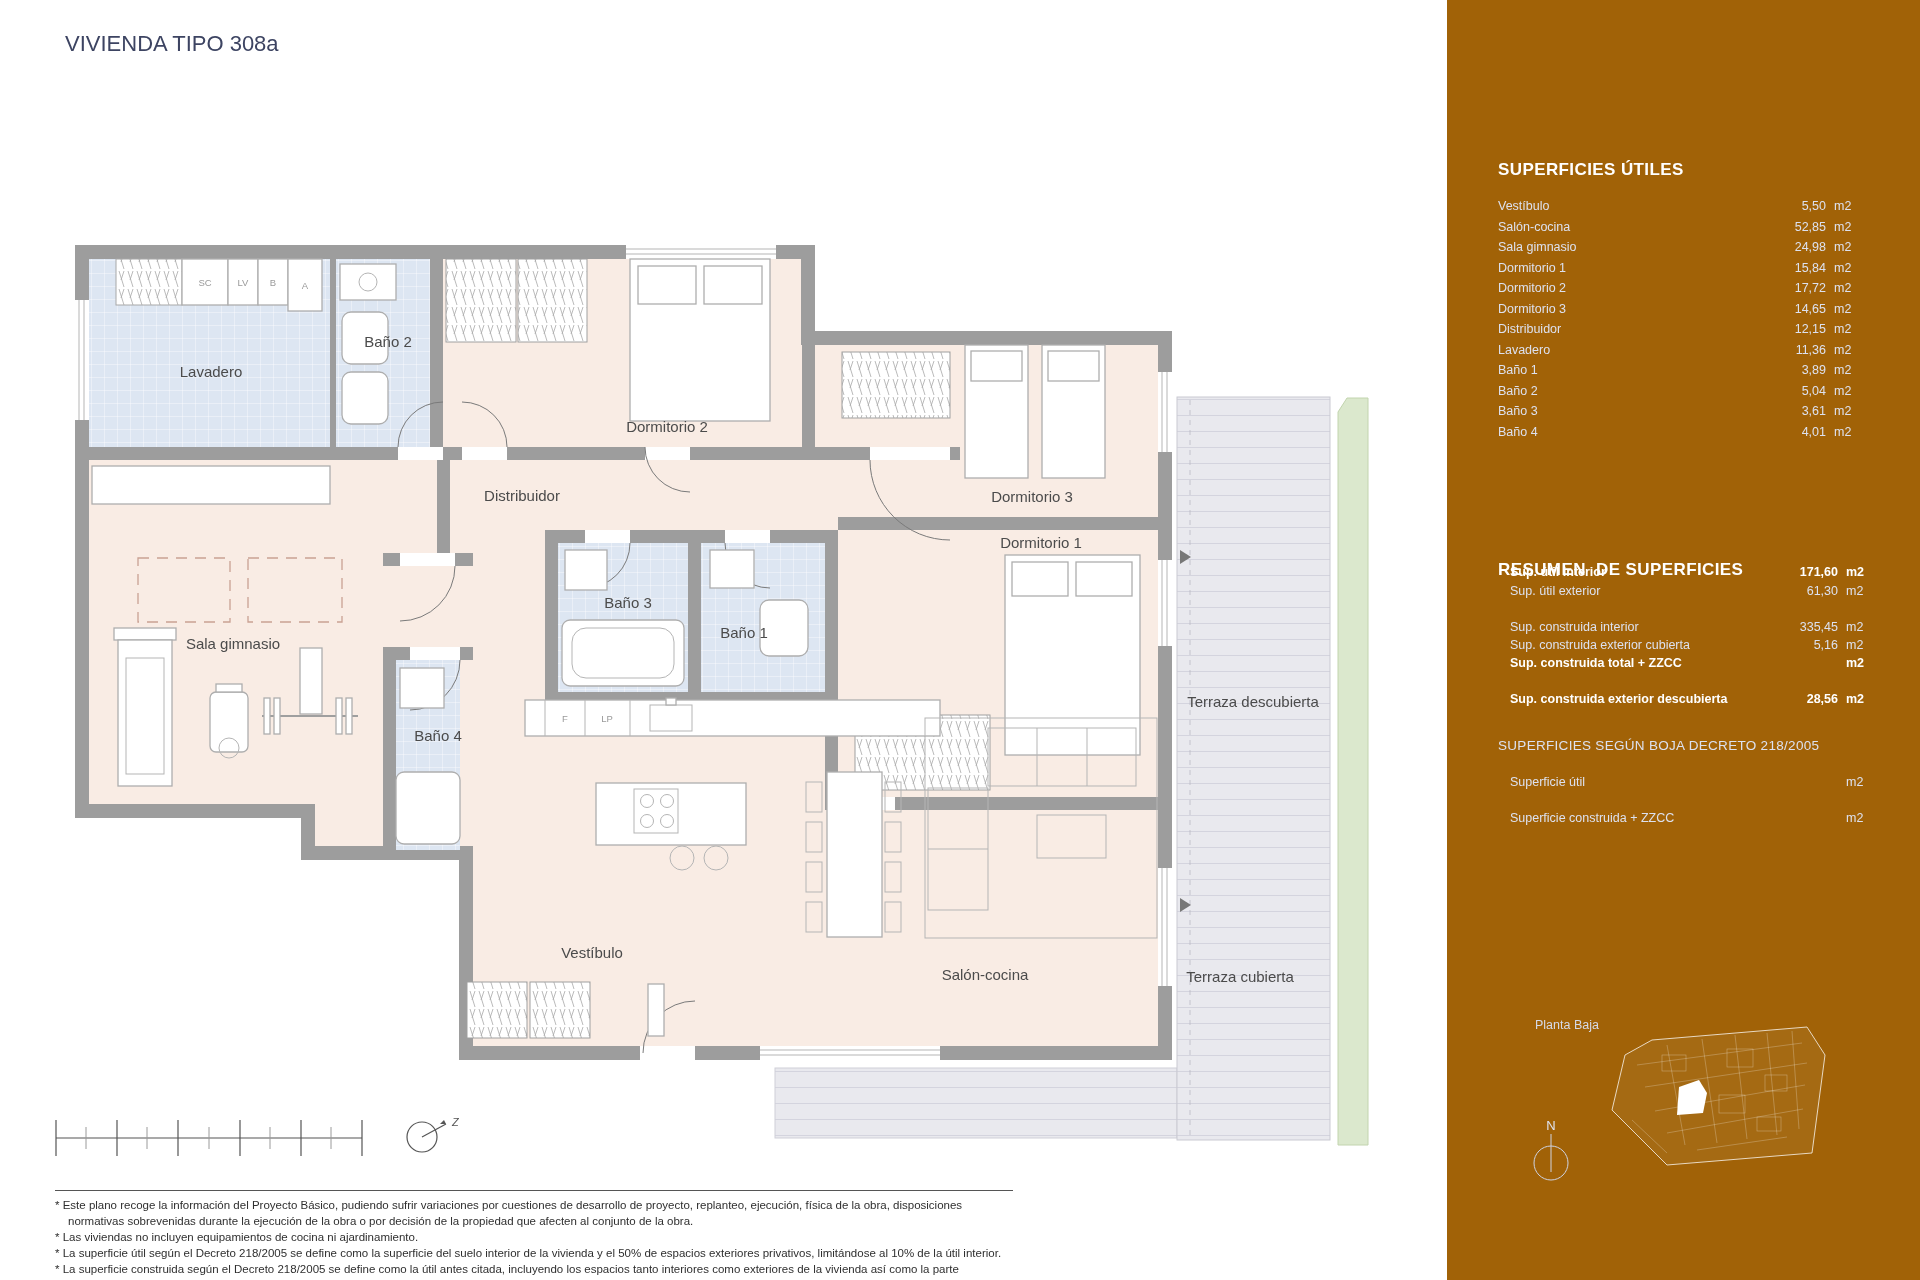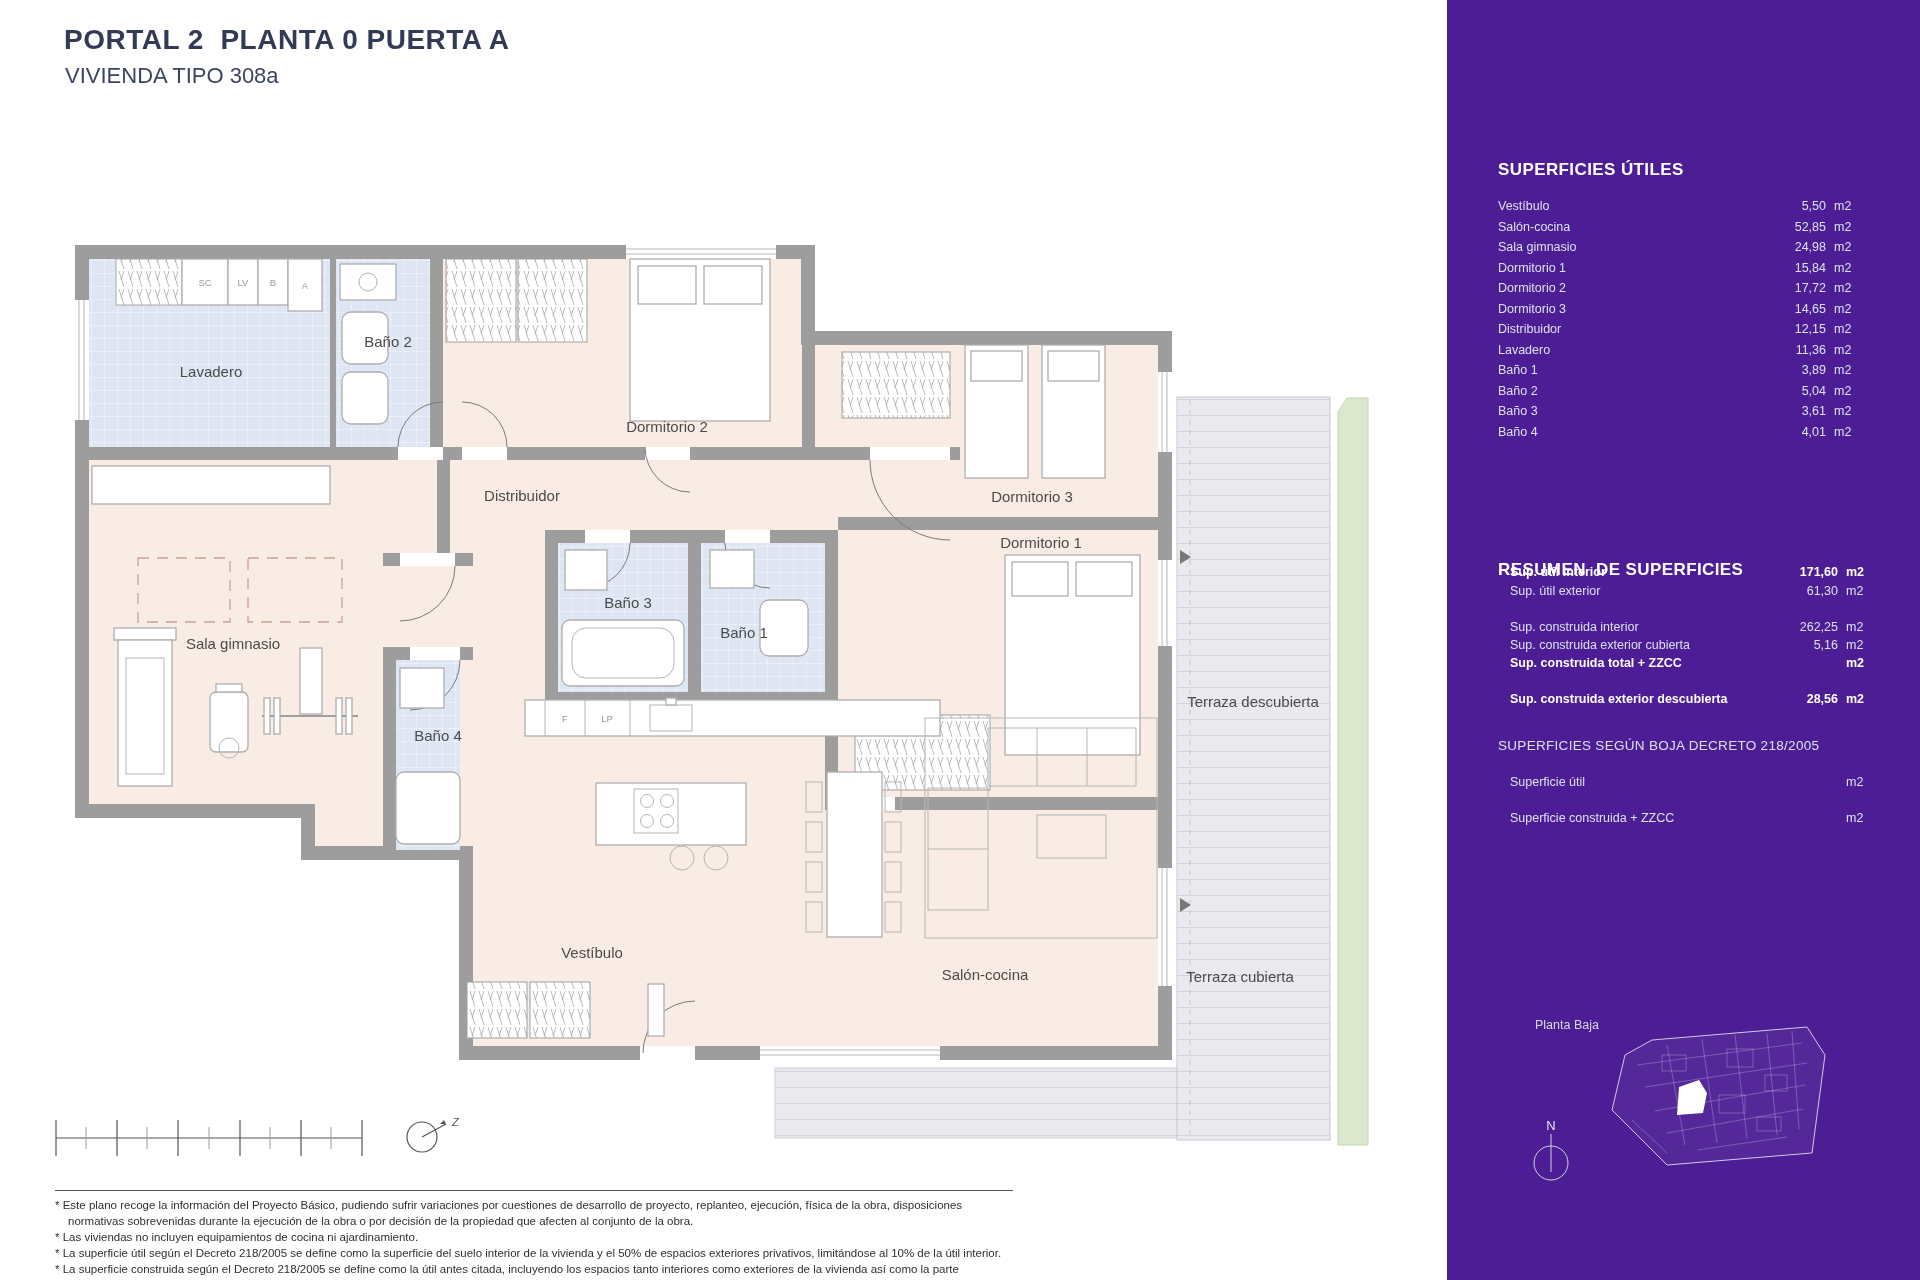--- a/index.html
+++ b/index.html
@@ -23,21 +23,21 @@
   .fixture{fill:#ffffff;stroke:#aeaeae;stroke-width:1.3;}
   .thin{fill:none;stroke:#b5b5b5;stroke-width:1;}
   .door{fill:none;stroke:#7a7a7a;stroke-width:1;}
   .dash{fill:none;stroke:#c9a193;stroke-width:1.3;stroke-dasharray:11 8;}
   .rlabel{font-family:"Liberation Sans",sans-serif;font-size:15px;fill:#4b4b4b;text-anchor:middle;}
   .tiny{font-family:"Liberation Sans",sans-serif;font-size:9.5px;fill:#9a9a9a;text-anchor:middle;}
   .sb{stroke:#555;stroke-width:1.2;fill:none;}
   
   .sidebar{
     position:absolute;left:1447px;top:0;width:473px;height:1280px;
-    background:#4c1d95;color:#e8eaf3;
+    background:#a16207;color:#e8eaf3;
   }
   .sb-head{
     position:absolute;left:51px;margin:0;font-size:17px;font-weight:bold;color:#ffffff;
     letter-spacing:.4px;white-space:pre;
   }
   .sb-rows{position:absolute;left:51px;top:196px;width:362px;}
   .sb-row{display:flex;align-items:center;height:20.5px;font-size:12.5px;color:#dde1ef;}
   .sb-row .lbl{flex:1;}
   .sb-row .val{width:56px;text-align:right;}
   .sb-row .unit{width:26px;margin-left:8px;text-align:left;}
@@ -57,21 +57,20 @@
     position:absolute;left:55px;top:1190px;width:958px;
     border-top:1.5px solid #555;padding-top:6px;
     font-size:11.5px;line-height:16px;color:#2f2f2f;
   }
   .footnotes .indent{padding-left:13px;}
 </style>
 </head>
 <body>
 
 <div class="title-block">
-  <h1>PORTAL 2  PLANTA 0 PUERTA A</h1>
   <h2>VIVIENDA TIPO 308a</h2>
 </div>
 
 <svg id="plan" width="1447" height="1280" viewBox="0 0 1447 1280">
   <defs>
     <pattern id="tile" width="13" height="13" patternUnits="userSpaceOnUse">
       <rect width="13" height="13" fill="#dde6f2"></rect>
       <path d="M13 0H0V13" stroke="rgba(255,255,255,.75)" stroke-width="1" fill="none"></path>
     </pattern>
     <pattern id="hatch" width="9" height="18" patternUnits="userSpaceOnUse">
@@ -386,21 +385,21 @@
       <span class="val">171,60</span>
       <span class="unit">m2</span>
     </div>
   <div class="r-row" style="top:584px;">
       <span class="lbl">Sup. útil exterior</span>
       <span class="val">61,30</span>
       <span class="unit">m2</span>
     </div>
   <div class="r-row" style="top:620px;">
       <span class="lbl">Sup. construida interior</span>
-      <span class="val">262,25</span>
+      <span class="val">335,45</span>
       <span class="unit">m2</span>
     </div>
   <div class="r-row" style="top:638px;">
       <span class="lbl">Sup. construida exterior cubierta</span>
       <span class="val">5,16</span>
       <span class="unit">m2</span>
     </div>
   <div class="r-row bold" style="top:656px;">
       <span class="lbl">Sup. construida total + ZZCC</span>
       <span class="val"></span>

